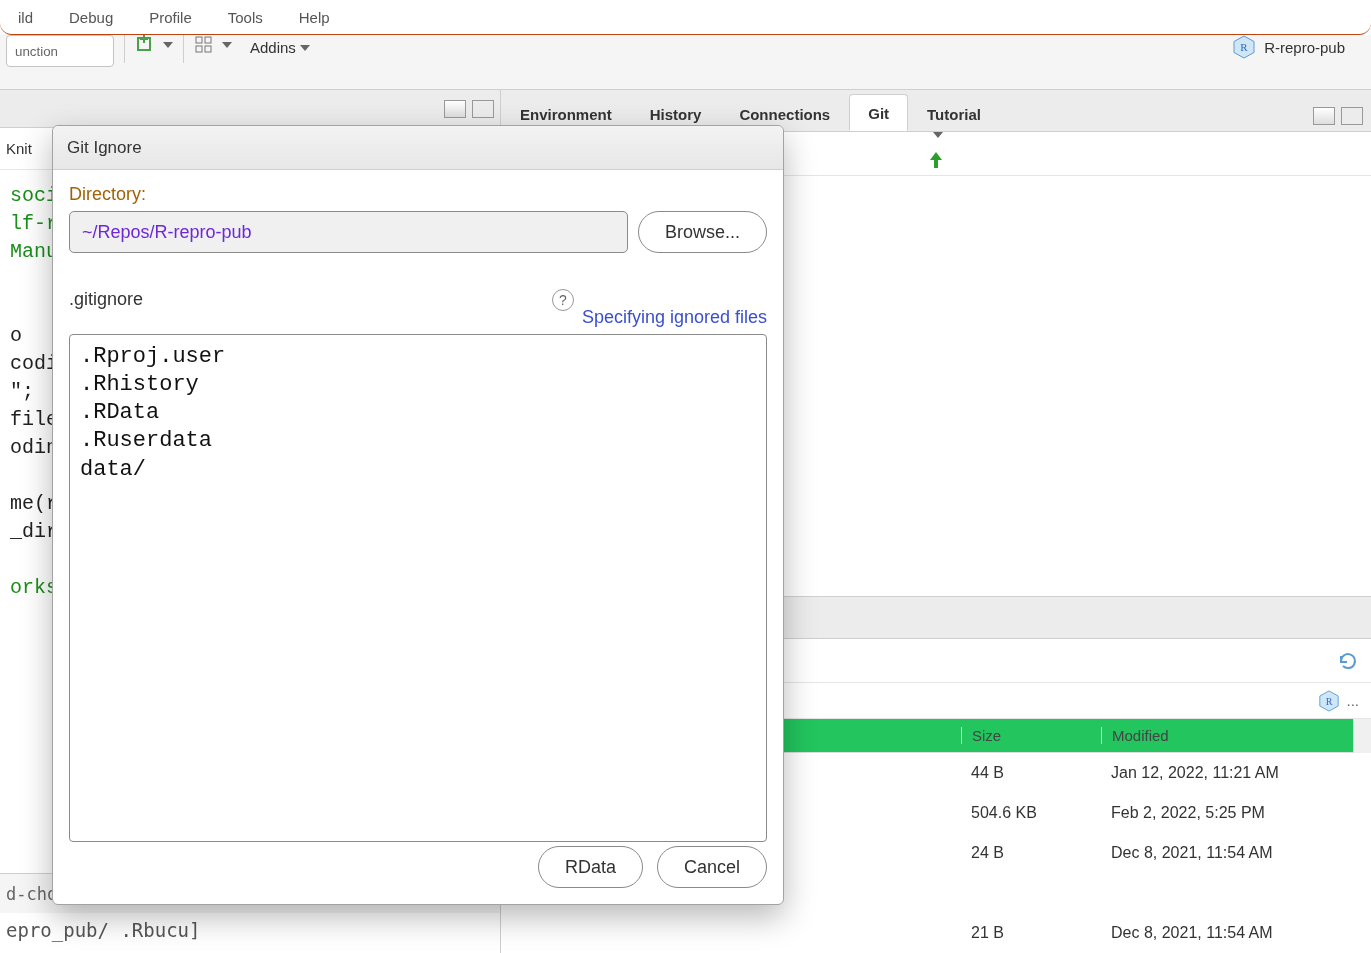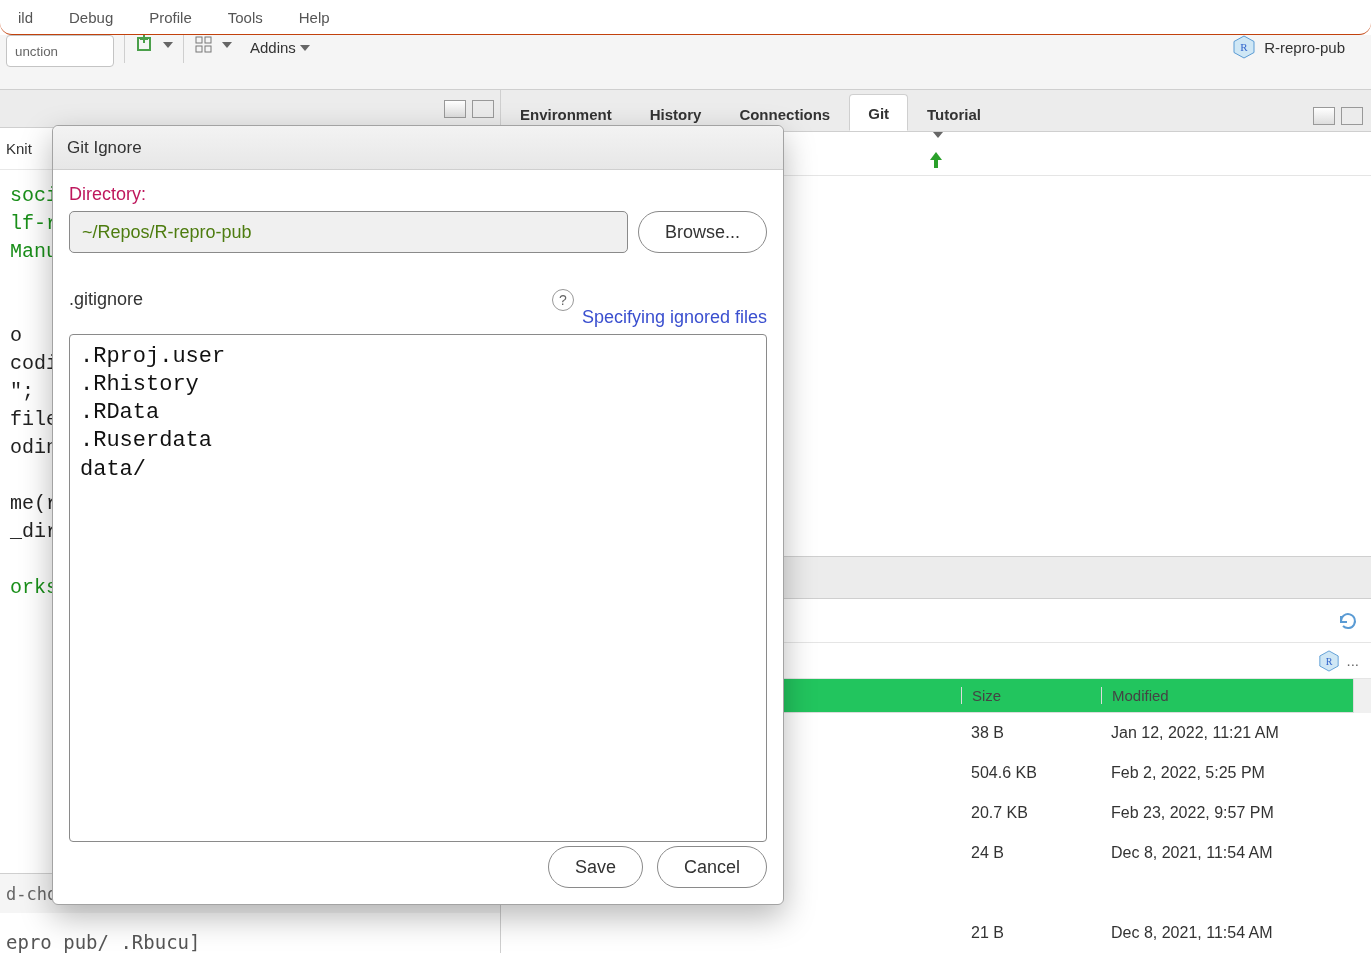--- a/index.html
+++ b/index.html
@@ -92,21 +92,21 @@
 }
 .editor-bg .kw { color: #1a8f1a; }
 .editor-bg .str { color: #1a8f1a; }
 .bottom-strip {
   position: absolute; bottom: 40px; left:0; right:0;
   height: 40px; background:#f5f5f5; border-top:1px solid #cfcfcf;
   font-family: monospace; color:#666; font-size:17px;
   display:flex; align-items:center; padding-left:6px;
 }
 .repro-txt {
-  position:absolute; bottom:0; left:6px;
+  position:absolute; bottom:12px; left:6px;
   font-family: monospace; font-size: 19px; color:#555;
 }
 .right-pane {
   flex:1;
   display:flex; flex-direction:column;
   border-left:1px solid #cfcfcf;
 }
 .tabs-row {
   height: 42px;
   background: #ececec;
@@ -195,31 +195,31 @@
   display:flex; align-items:center;
   padding: 0 14px;
   color:#333;
   font-size:17px;
 }
 .dialog-body {
   flex:1;
   padding: 14px 16px 0 16px;
   display:flex; flex-direction:column;
 }
-.dialog-body label { color:#be185d; font-size:18px; margin-bottom:6px; }
+.dialog-body label { color:#a16207; font-size:18px; margin-bottom:6px; }
 .dir-row {
   display:flex; gap:10px; margin-bottom:18px;
 }
 .dir-input {
   flex:1; height: 42px;
   border:1px solid #8a8a8a; border-radius:5px;
   background:#f0f0f0;
   padding: 0 12px;
   font-size: 18px;
-  color:#4d7c0f;
+  color:#6d28d9;
 }
 .browse-btn, .dlg-btn {
   height: 42px;
   padding: 0 26px;
   border:1px solid #8a8a8a;
   border-radius: 22px;
   background:#fff;
   font-size: 18px;
   color:#333;
   cursor:pointer;
@@ -429,32 +429,27 @@
       </div>
       <div class="files-header">
         <div class="col" style="width:460px"></div>
         <div class="col col-size">Size</div>
         <div class="col col-mod">Modified</div>
         <div class="scrollbar-stub" style="height:34px"></div>
       </div>
       <div class="files-rows" id="files-rows">
           <div class="file-row">
             <div class="cell-placeholder"></div>
-            <div class="cell-size">38 B</div>
+            <div class="cell-size">44 B</div>
             <div class="cell-mod">Jan 12, 2022, 11:21 AM</div>
           </div>
           <div class="file-row">
             <div class="cell-placeholder"></div>
             <div class="cell-size">504.6 KB</div>
             <div class="cell-mod">Feb 2, 2022, 5:25 PM</div>
-          </div>
-          <div class="file-row">
-            <div class="cell-placeholder"></div>
-            <div class="cell-size">20.7 KB</div>
-            <div class="cell-mod">Feb 23, 2022, 9:57 PM</div>
           </div>
           <div class="file-row">
             <div class="cell-placeholder"></div>
             <div class="cell-size">24 B</div>
             <div class="cell-mod">Dec 8, 2021, 11:54 AM</div>
           </div>
           <div class="file-row">
             <div class="cell-placeholder"></div>
             <div class="cell-size"></div>
             <div class="cell-mod"></div>
@@ -482,16 +477,16 @@
       <span class="help-icon">?</span>
       <span class="link">Specifying ignored files</span>
     </div>
     <textarea class="gi-textarea" id="gi-ta" style="">.Rproj.user
 .Rhistory
 .RData
 .Ruserdata
 data/</textarea>
   </div>
   <div class="dialog-footer">
-    <button class="dlg-btn">Save</button>
+    <button class="dlg-btn">RData</button>
     <button class="dlg-btn">Cancel</button>
   </div>
 </div>
 
 </body></html>

